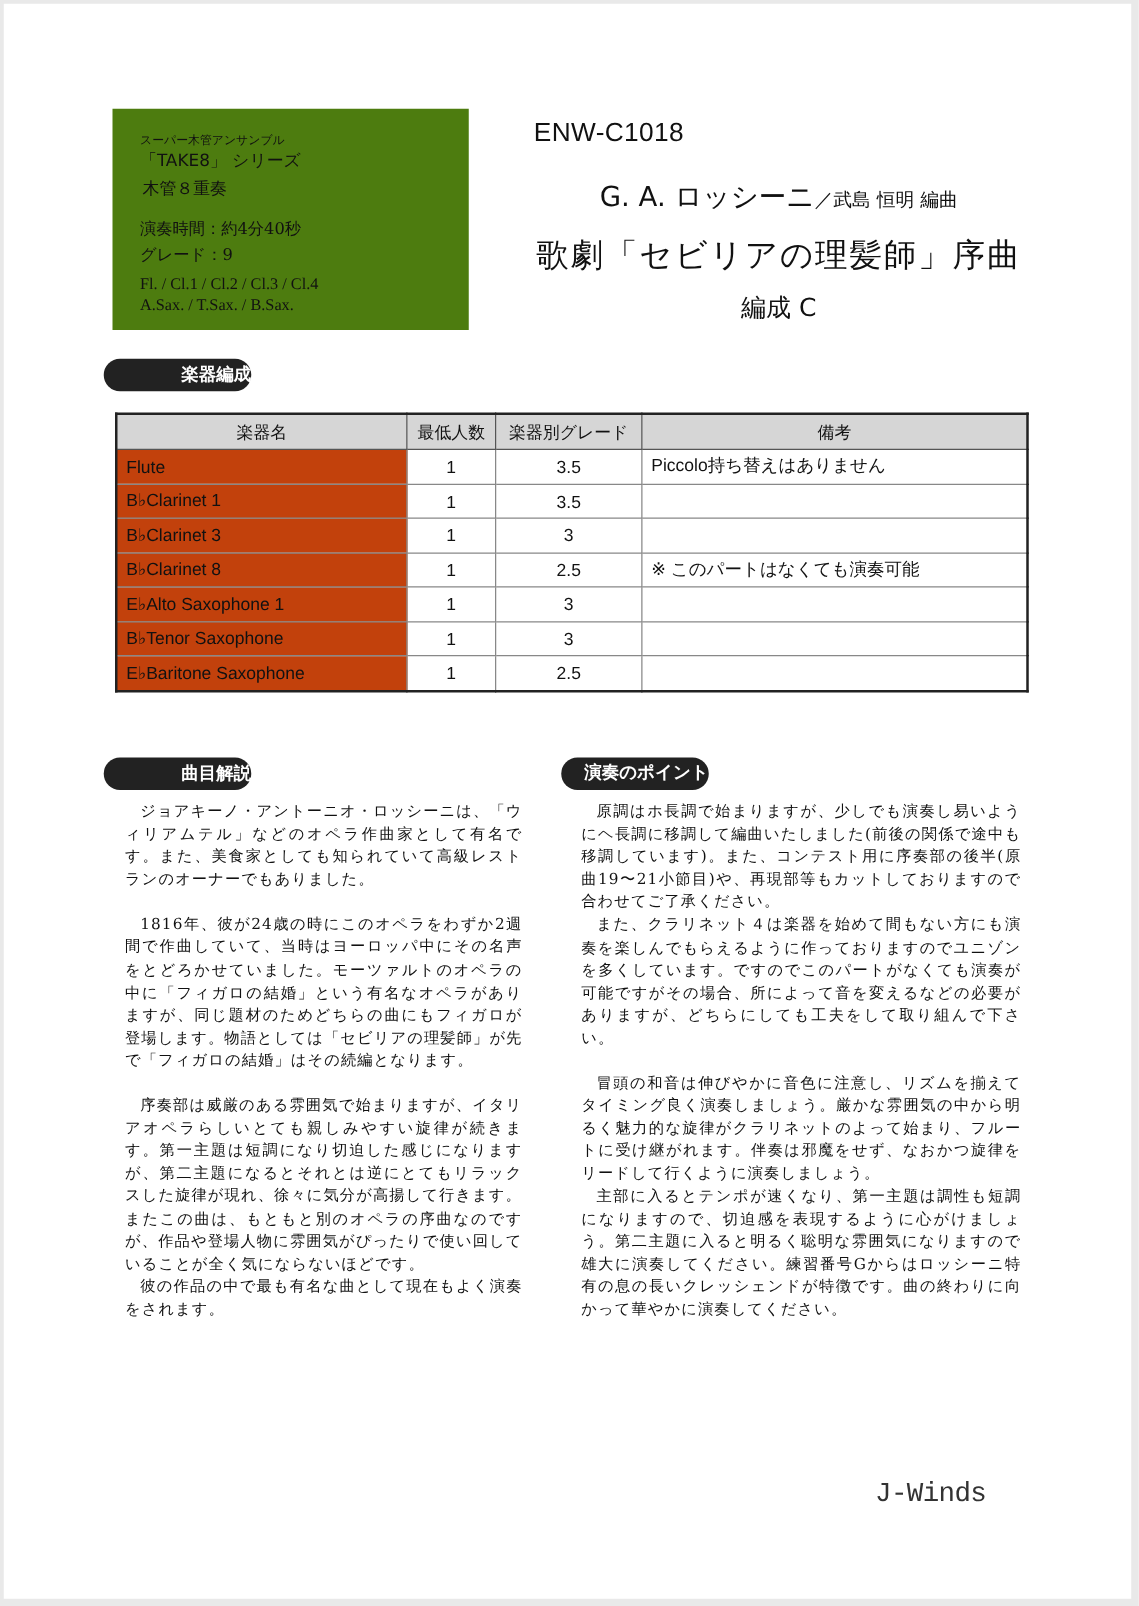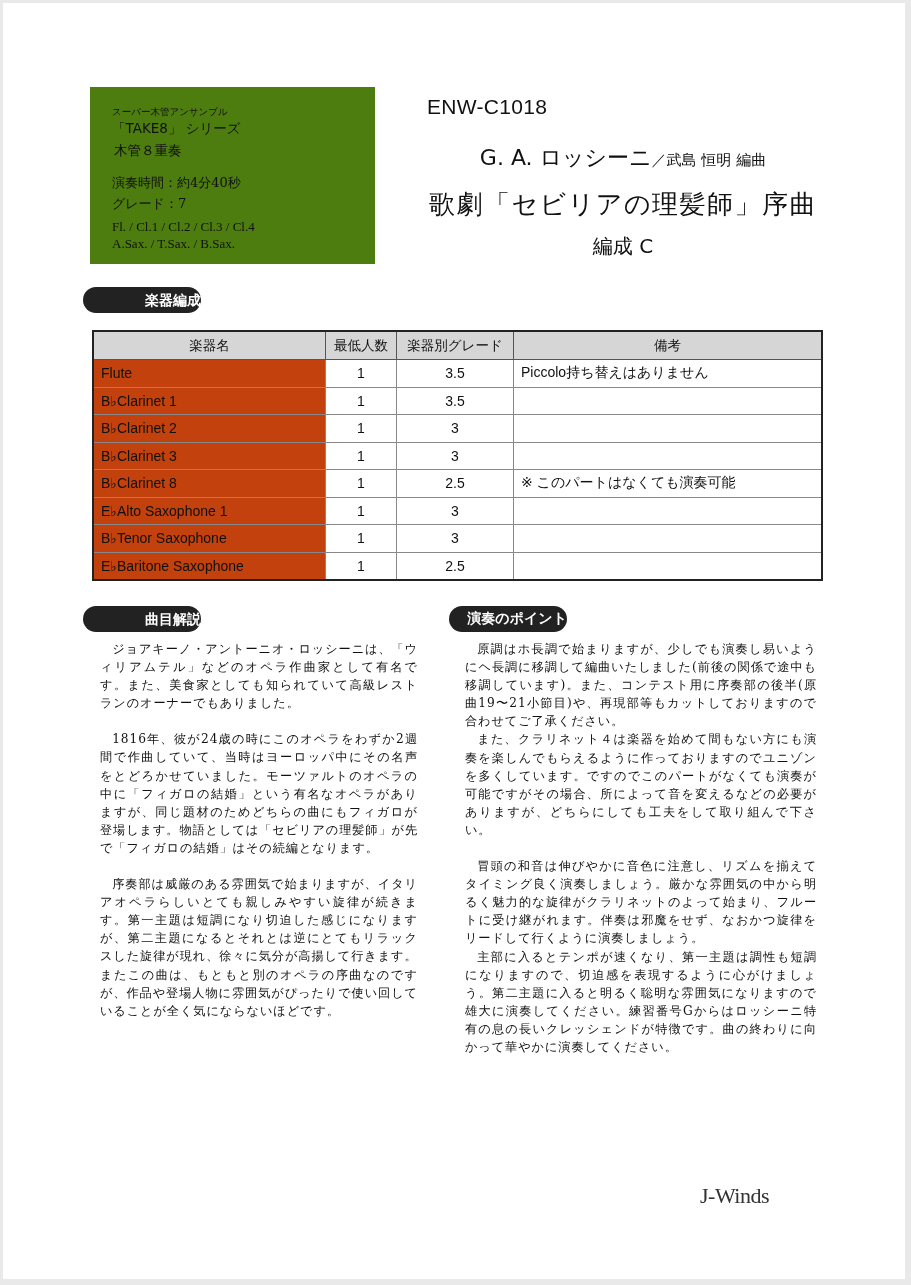--- a/index.html
+++ b/index.html
@@ -136,37 +136,37 @@
     color: #111;
   }
   .text-col p { margin: 0; text-indent: 1em; }
   .text-col p.noindent { text-indent: 0; }
   .text-col p.gap { margin-top: 18px; }
   .left-col { left: 97px; top: 637px; width: 318px; }
   .right-col { left: 462px; top: 637px; width: 352px; }
 
   .logo {
     position: absolute; left: 697px; top: 1180px;
-    font-family: Liberation Serif, serif;
+    font-family: Liberation Mono, monospace;
     font-size: 22px;
     color: #333;
     letter-spacing: -0.5px;
   }
 </style>
 </head>
 <body>
 
 <div class="page">
 
   <div class="info-box">
     <div class="series-small">スーパー木管アンサンブル</div>
     <div class="series">「TAKE8」 シリーズ</div>
     <div class="ensemble">木管８重奏</div>
     <div class="duration">演奏時間：約4分40秒</div>
-    <div class="grade">グレード：7</div>
+    <div class="grade">グレード：9</div>
     <div class="parts1">Fl. / Cl.1 / Cl.2 / Cl.3 / Cl.4</div>
     <div class="parts2">A.Sax. / T.Sax. / B.Sax.</div>
   </div>
 
   <div class="code">ENW-C1018</div>
   <div class="composer">
     <span>G. A. ロッシーニ</span><span class="arr">／武島 恒明 編曲</span>
   </div>
   <div class="title">歌劇「セビリアの理髪師」序曲</div>
   <div class="edition">編成 C</div>
@@ -186,26 +186,20 @@
       <tr>
         <td class="name">Flute</td>
         <td class="min">1</td>
         <td class="grade">3.5</td>
         <td class="note">Piccolo持ち替えはありません</td>
       </tr>
       <tr>
         <td class="name">B♭Clarinet 1</td>
         <td class="min">1</td>
         <td class="grade">3.5</td>
-        <td class="note"></td>
-      </tr>
-      <tr>
-        <td class="name">B♭Clarinet 2</td>
-        <td class="min">1</td>
-        <td class="grade">3</td>
         <td class="note"></td>
       </tr>
       <tr>
         <td class="name">B♭Clarinet 3</td>
         <td class="min">1</td>
         <td class="grade">3</td>
         <td class="note"></td>
       </tr>
       <tr>
         <td class="name">B♭Clarinet 8</td>
@@ -233,20 +227,21 @@
       </tr>
     </tbody>
   </table>
 
   <div class="pill about">曲目解説</div>
   <div class="text-col left-col">
     <p>ジョアキーノ・アントーニオ・ロッシーニは、「ウィリアムテル」などのオペラ作曲家として有名です。また、美食家としても知られていて高級レストランのオーナーでもありました。</p>
     <p class="gap">1816年、彼が24歳の時にこのオペラをわずか2週間で作曲していて、当時はヨーロッパ中にその名声をとどろかせていました。モーツァルトのオペラの中に「フィガロの結婚」という有名なオペラがありますが、同じ題材のためどちらの曲にもフィガロが登場します。物語としては「セビリアの理髪師」が先で「フィガロの結婚」はその続編となります。</p>
     <p class="gap">序奏部は威厳のある雰囲気で始まりますが、イタリアオペラらしいとても親しみやすい旋律が続きます。第一主題は短調になり切迫した感じになりますが、第二主題になるとそれとは逆にとてもリラックスした旋律が現れ、徐々に気分が高揚して行きます。</p>
     <p class="noindent">またこの曲は、もともと別のオペラの序曲なのですが、作品や登場人物に雰囲気がぴったりで使い回していることが全く気にならないほどです。</p>
+    <p>彼の作品の中で最も有名な曲として現在もよく演奏をされます。</p>
   </div>
 
   <div class="pill points">演奏のポイント</div>
   <div class="text-col right-col">
     <p>原調はホ長調で始まりますが、少しでも演奏し易いようにヘ長調に移調して編曲いたしました(前後の関係で途中も移調しています)。また、コンテスト用に序奏部の後半(原曲19〜21小節目)や、再現部等もカットしておりますので合わせてご了承ください。</p>
     <p>また、クラリネット４は楽器を始めて間もない方にも演奏を楽しんでもらえるように作っておりますのでユニゾンを多くしています。ですのでこのパートがなくても演奏が可能ですがその場合、所によって音を変えるなどの必要がありますが、どちらにしても工夫をして取り組んで下さい。</p>
     <p class="gap">冒頭の和音は伸びやかに音色に注意し、リズムを揃えてタイミング良く演奏しましょう。厳かな雰囲気の中から明るく魅力的な旋律がクラリネットのよって始まり、フルートに受け継がれます。伴奏は邪魔をせず、なおかつ旋律をリードして行くように演奏しましょう。</p>
     <p>主部に入るとテンポが速くなり、第一主題は調性も短調になりますので、切迫感を表現するように心がけましょう。第二主題に入ると明るく聡明な雰囲気になりますので雄大に演奏してください。練習番号Gからはロッシーニ特有の息の長いクレッシェンドが特徴です。曲の終わりに向かって華やかに演奏してください。</p>
   </div>
 

